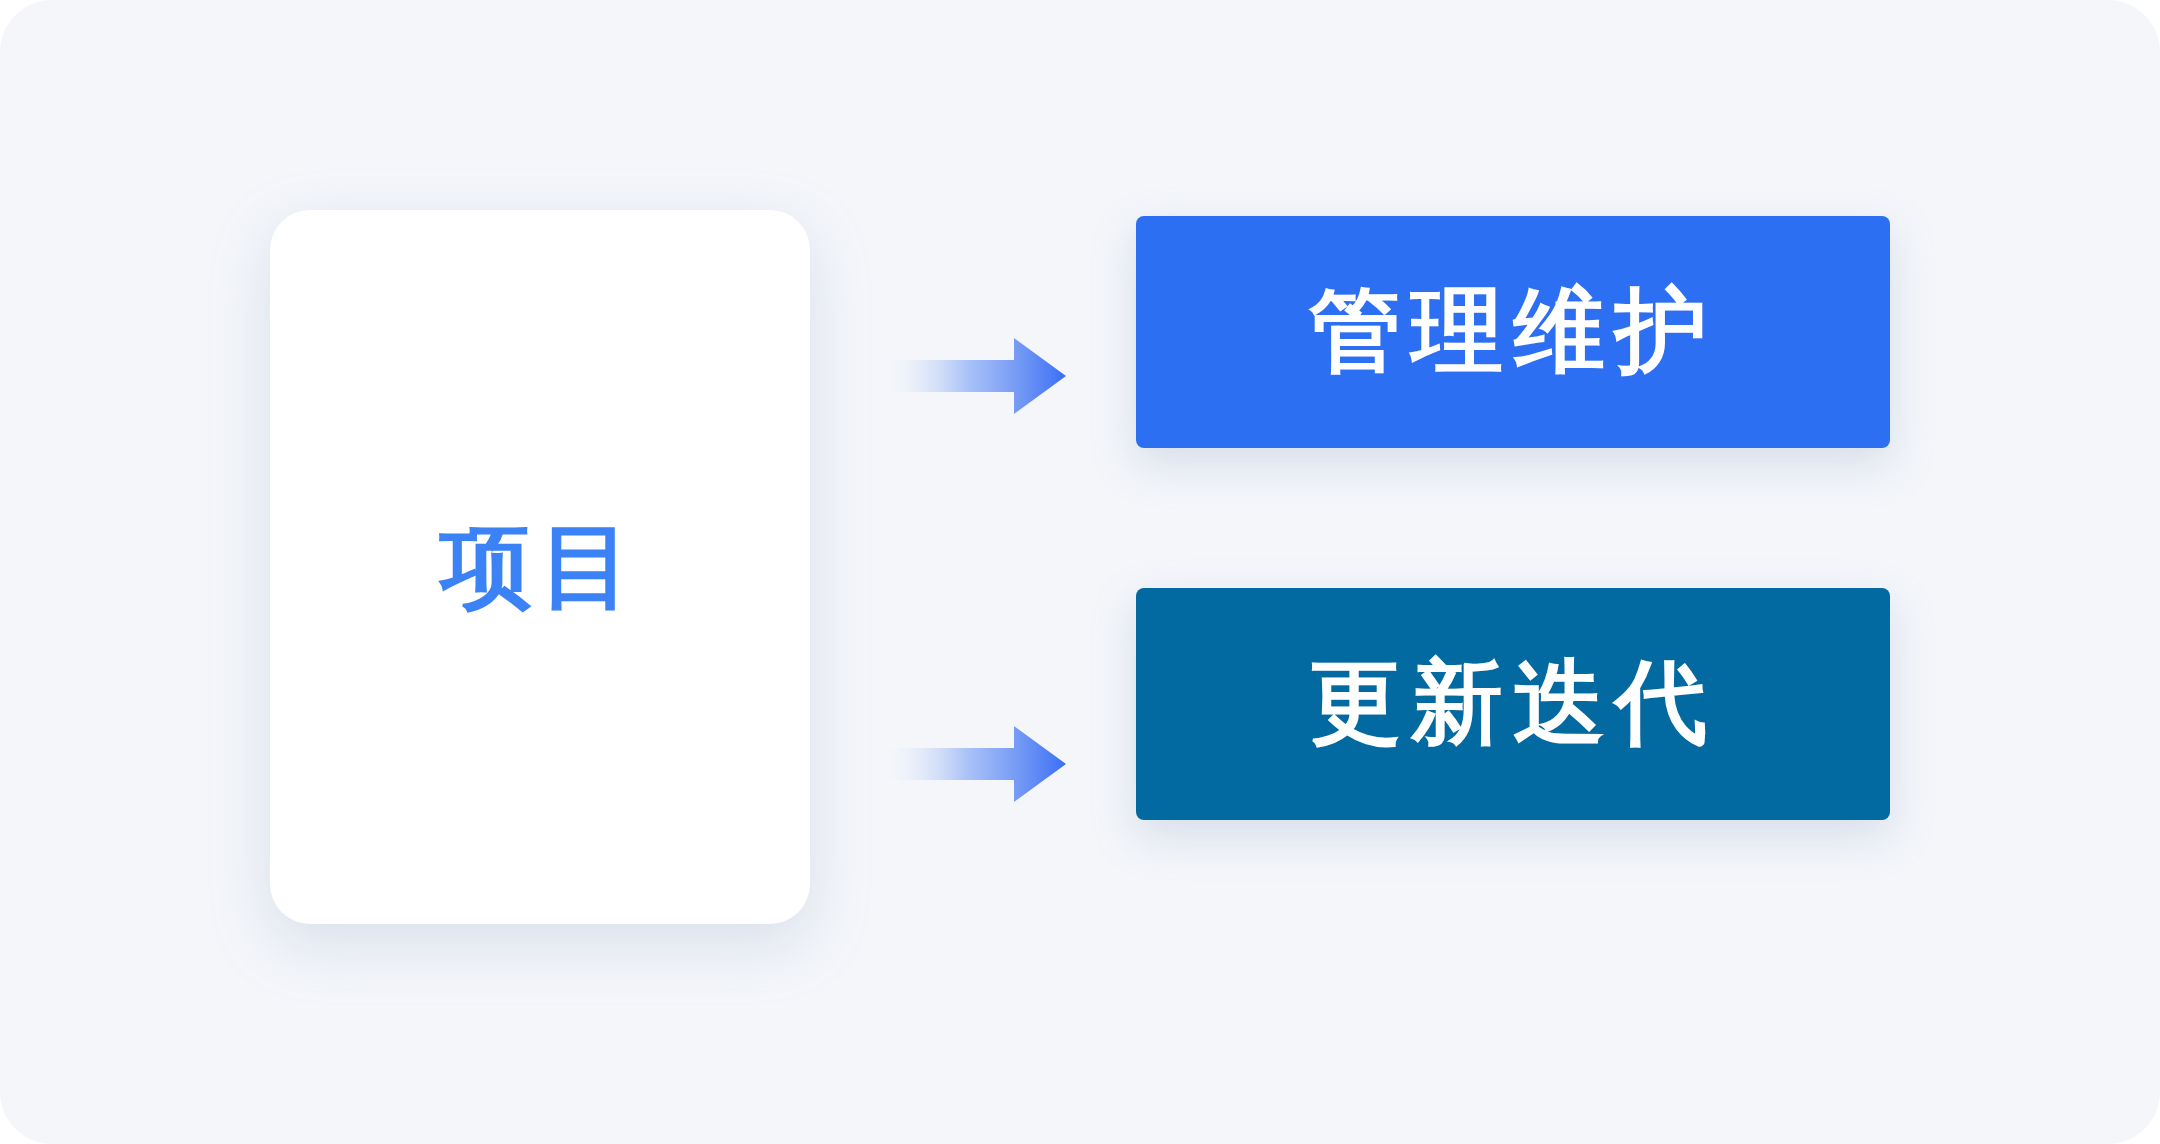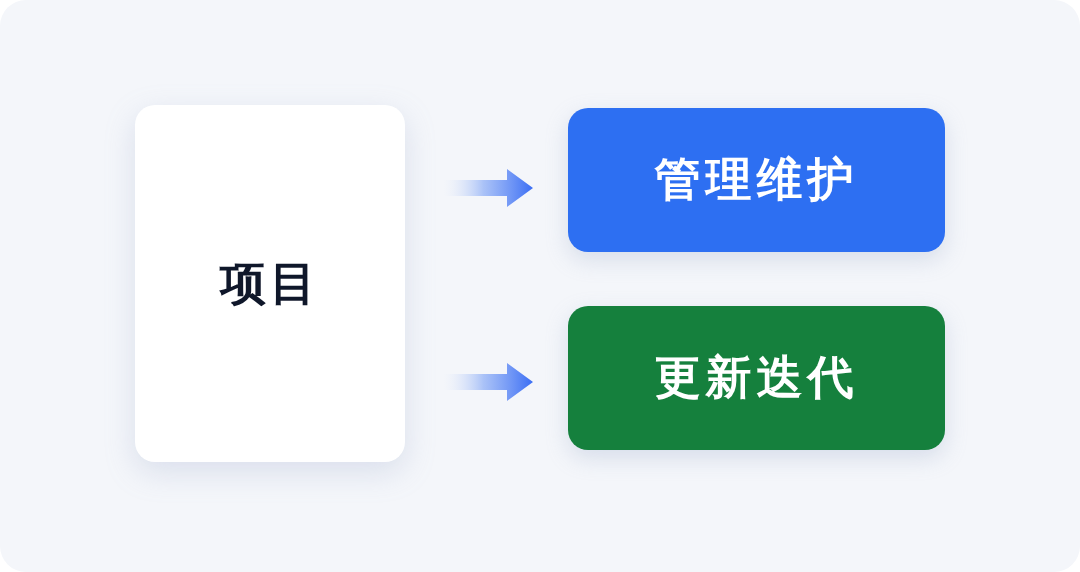--- a/index.html
+++ b/index.html
@@ -31,53 +31,53 @@
     height: 357px;
     background: #FFFFFF;
     border-radius: 20px;
     box-shadow: 0 10px 30px rgba(150, 165, 200, 0.28);
     display: flex;
     flex-direction: column;
     align-items: center;
     justify-content: center;
   }
   .source-line {
-    color: #0f172a;
+    color: #3b82f6;
     font-size: 46px;
     font-weight: 900;
     line-height: 67px;
     letter-spacing: 4px;
     text-align: center;
   }
   .target-box {
     position: absolute;
     width: 377px;
-    height: 144px;
-    border-radius: 20px;
+    height: 116px;
+    border-radius: 4px;
     display: flex;
     align-items: center;
     justify-content: center;
     box-shadow: 0 8px 22px rgba(150, 165, 200, 0.30);
   }
   .target-box .target-label {
     color: #FFFFFF;
     font-size: 46px;
     font-weight: 900;
     letter-spacing: 5px;
     white-space: nowrap;
   }
   .box-maintenance {
     left: 568px;
     top: 108px;
     background: #2D6FF2;
   }
   .box-iteration {
     left: 568px;
-    top: 306px;
-    background: #15803d;
+    top: 294px;
+    background: #0369a1;
   }
   .arrow {
     position: absolute;
     left: 443px;
     width: 90px;
     height: 44px;
   }
   .arrow-1 { top: 166px; }
   .arrow-2 { top: 360px; }
 </style>

